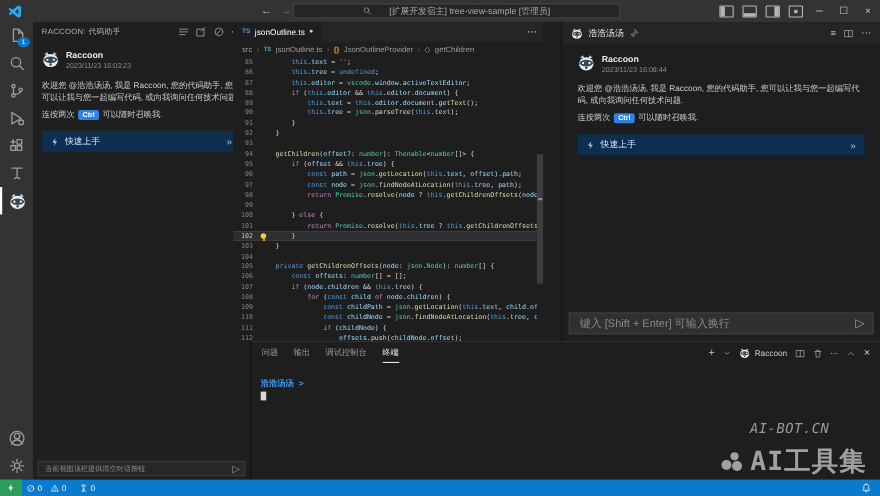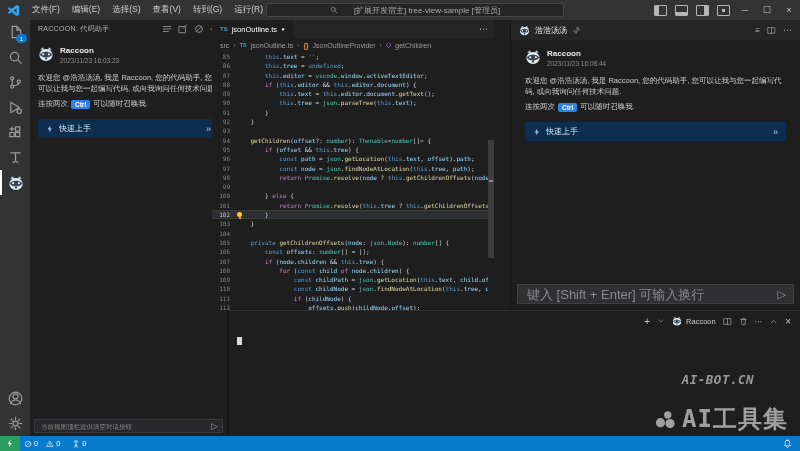--- a/index.html
+++ b/index.html
@@ -85,39 +85,39 @@
   
   #rightpanel{position:absolute;left:510px;top:20px;width:290px;height:290px;background:#1e1e1e;
               border-left:1px solid #151515;box-sizing:border-box}
   .rtabbar{height:20px;background:#252526;display:flex;align-items:center;padding:0 8px;gap:5px;
            font-size:8px;color:#e8e8e8}
   .rt-icons{margin-left:auto;display:flex;align-items:center;gap:7px;color:#bdbdbd;font-size:9px}
   .rcard{padding:9px 14px 0 14px}
   .rcard .msg{font-size:7.5px}
   .r-input{position:absolute;left:6px;right:6px;bottom:6px;height:20px;background:#303032;
            border:1px solid #3f3f42;display:flex;align-items:center;padding:0 7px;box-sizing:border-box}
-  .r-input input{flex:1;background:transparent;border:0;outline:0;color:#ccc;font-size:13px;
+  .r-input input{flex:1;background:transparent;border:0;outline:0;color:#ccc;font-size:10px;
                  font-family:"Liberation Sans",sans-serif;min-width:0}
 
   
   #bottom{position:absolute;left:228px;top:310px;width:572px;height:126px;background:#1e1e1e;
           border-top:1px solid #303030;border-left:1px solid #151515;box-sizing:border-box}
   .ptabs{height:20px;display:flex;align-items:center;padding:0 9px;font-size:7.5px;color:#9a9a9a}
   .ptab{margin-right:14px;padding:4px 0 3px;cursor:pointer}
   .ptab.active{color:#e7e7e7;border-bottom:1px solid #e7e7e7}
   .pactions{margin-left:auto;display:flex;align-items:center;gap:7px;color:#c5c5c5}
   .prof{display:flex;align-items:center;gap:4px;font-size:7.5px;color:#cccccc}
   .term{position:absolute;left:8px;top:24px;right:8px;bottom:0;font-family:"DejaVu Sans Mono",monospace;
         font-size:7.5px;color:#3f9bf5;line-height:10px}
   .tprompt{font-weight:700}
   .tline2{margin-top:9px;font-weight:700}
   .tcursor{margin-top:2px;width:5px;height:8px;background:#d9d9d9}
   .watermark{position:absolute;right:4px;bottom:6px;text-align:right;color:#a0a0a0;opacity:.95}
-  .wm1{font-style:italic;font-weight:700;font-size:12.5px;letter-spacing:.5px;padding-right:34px}
-  .wm2{display:flex;align-items:center;justify-content:flex-start;gap:6px;margin-top:23px;
+  .wm1{font-style:italic;font-weight:400;font-size:12.5px;letter-spacing:.5px;padding-right:34px}
+  .wm2{display:flex;align-items:center;justify-content:flex-start;gap:6px;margin-top:13px;
        font-weight:700;font-size:24px;color:#a8a8a8;letter-spacing:1px}
 
   
   #statusbar{position:absolute;left:0;top:436px;width:800px;height:15px;background:#0a7acc;
              display:flex;align-items:center;font-size:7.5px;color:#fff}
   .remote{width:20px;height:15px;background:#2b9e5e;display:flex;align-items:center;justify-content:center;flex:none}
   .sb-item{display:flex;align-items:center;gap:2px;padding:0 4px}
   .sb-right{margin-left:auto;display:flex;align-items:center;padding-right:8px}
   .wic{stroke:#fff;fill:none;stroke-width:1.2;stroke-linecap:round;stroke-linejoin:round}
 </style>
@@ -135,29 +135,20 @@
       <circle cx="5.1" cy="8.3" r="1" fill="#ffffff"></circle>
       <circle cx="10.9" cy="8.3" r="1" fill="#ffffff"></circle>
       <circle cx="8" cy="12.6" r="1.1" fill="#2e343b"></circle>
     </symbol>
   </svg>
 
   <div id="titlebar">
     <svg id="vslogo" width="13" height="13" viewBox="0 0 16 16">
       <path fill="#2aa9f2" d="M11.8 1.2 15 2.7v10.6l-3.2 1.5L5.5 9.9 2.6 12 1 11.2l2.4-3.2L1 4.8 2.6 4l2.9 2.1zM11.8 4.9 8.3 8l3.5 3.1z"></path>
     </svg>
-    <div id="menubar">
-        <span class="menu-item">文件(F)</span>
-        <span class="menu-item">编辑(E)</span>
-        <span class="menu-item">选择(S)</span>
-        <span class="menu-item">查看(V)</span>
-        <span class="menu-item">转到(G)</span>
-        <span class="menu-item">运行(R)</span>
-        <span class="menu-item">⋯</span>
-      </div>
     <div id="navarrows">
       <span>←</span>
       <span style="color:#777">→</span>
     </div>
     <div id="cmdcenter">
       <svg width="8" height="8" viewBox="0 0 16 16" class="ic">
           <circle cx="6.5" cy="6.5" r="4.2"></circle>
           <path d="M9.8 9.8 14 14"></path>
         </svg>
       <span>[扩展开发宿主] tree-view-sample [管理员]</span>
@@ -475,20 +466,26 @@
       </div>
     </div>
     <div class="r-input">
       <input placeholder="键入 [Shift + Enter] 可输入换行" style="">
       <span class="sendic" style="font-size:11px">▷</span>
     </div>
   </div>
 
   <div id="bottom">
     <div class="ptabs">
+      <span id="panel-tab-list" style="display:flex">
+          <span class="ptab">问题</span>
+          <span class="ptab">输出</span>
+          <span class="ptab">调试控制台</span>
+          <span class="ptab active">终端</span>
+        </span>
       <span class="pactions">
         <span style="font-size:10px">+</span>
         <svg width="8" height="8" viewBox="0 0 16 16" class="ic">
             <path d="M4 6l4 4 4-4"></path>
           </svg>
         <span class="prof">
           <svg width="10" height="10">
               <use href="#rc"></use>
             </svg>
           <span>Raccoon</span>
@@ -501,20 +498,21 @@
             <path d="M3 4.5h10M6.2 4.5v-2h3.6v2M4.5 4.5l.8 9h5.4l.8-9"></path>
           </svg>
         <span>⋯</span>
         <svg width="9" height="9" viewBox="0 0 16 16" class="ic">
             <path d="M4 10l4-4 4 4"></path>
           </svg>
         <span style="font-size:10px">×</span>
       </span>
     </div>
     <div class="term">
+      <div class="tline2">浩浩汤汤 &gt;</div>
       <div class="tcursor"></div>
       <div class="watermark">
         <div class="wm1">AI-BOT.CN</div>
         <div class="wm2">
           <svg width="22" height="22" viewBox="0 0 24 24">
             <circle cx="7" cy="16" r="5" fill="#a8a8a8"></circle>
               <circle cx="15" cy="7.5" r="4" fill="#a8a8a8"></circle>
               <circle cx="17.5" cy="17" r="5" fill="#a8a8a8"></circle>
           </svg>
           <span>AI工具集</span>

